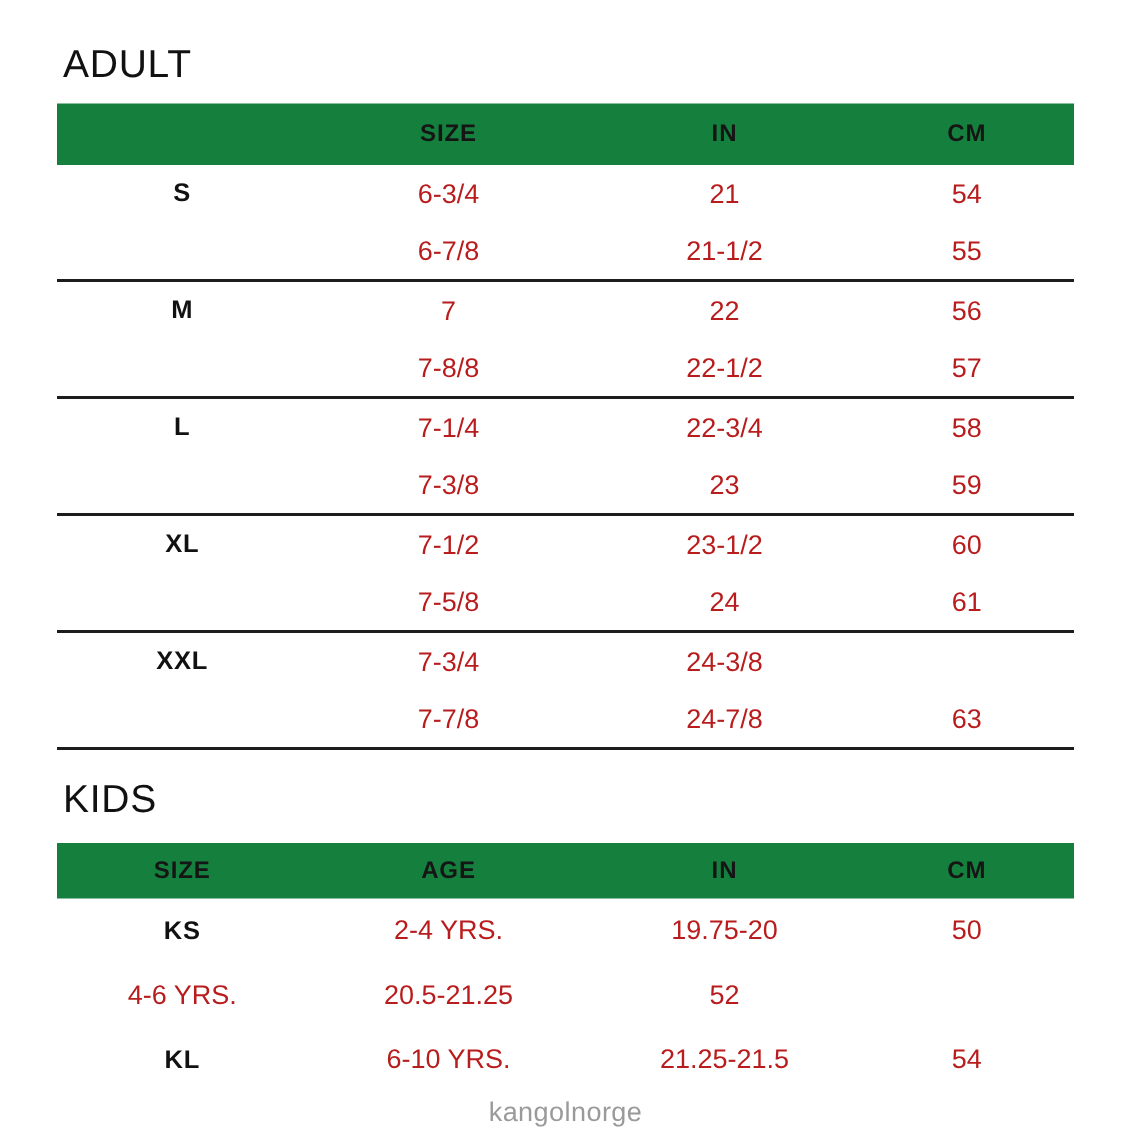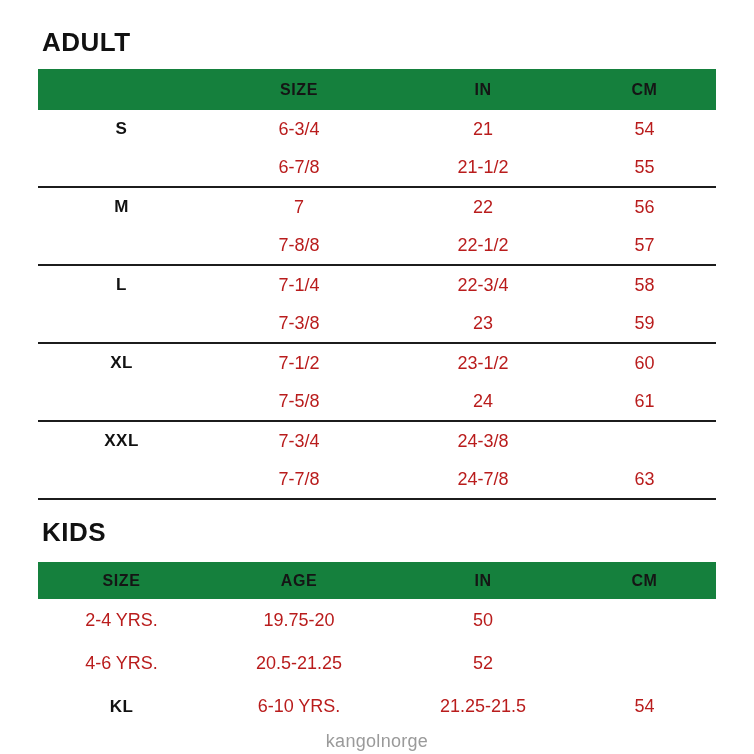--- a/index.html
+++ b/index.html
@@ -6,21 +6,21 @@
   body {
     width: 754px; height: 754px;
     font-family: "Liberation Sans", sans-serif;
     color: #111111;
     overflow: hidden;
   }
   .page { padding: 28px 38px 0 38px; box-sizing: border-box; }
 
   .section-title {
     font-size: 26px;
-    font-weight: 700;
+    font-weight: 400;
     letter-spacing: 0.5px;
     color: #111111;
     margin: 0 0 13px 4px;
     line-height: 28px;
   }
   .section-title.kids { margin-top: 18px; margin-bottom: 16px; }
 
   .grid-row {
     display: grid;
     grid-template-columns: 167px 188px 180px 143px;
@@ -159,20 +159,21 @@
 
   <div class="kids-table">
     <div class="grid-row thead">
       <div class="cell">SIZE</div>
       <div class="cell">AGE</div>
       <div class="cell">IN</div>
       <div class="cell">CM</div>
     </div>
 
     <div class="grid-row row">
+      <div class="cell label-cell">KS</div>
       <div class="cell data-cell">2-4 YRS.</div>
       <div class="cell data-cell">19.75-20</div>
       <div class="cell data-cell">50</div>
     </div>
     <div class="grid-row row">
       <div class="cell data-cell">4-6 YRS.</div>
       <div class="cell data-cell">20.5-21.25</div>
       <div class="cell data-cell">52</div>
     </div>
     <div class="grid-row row">

